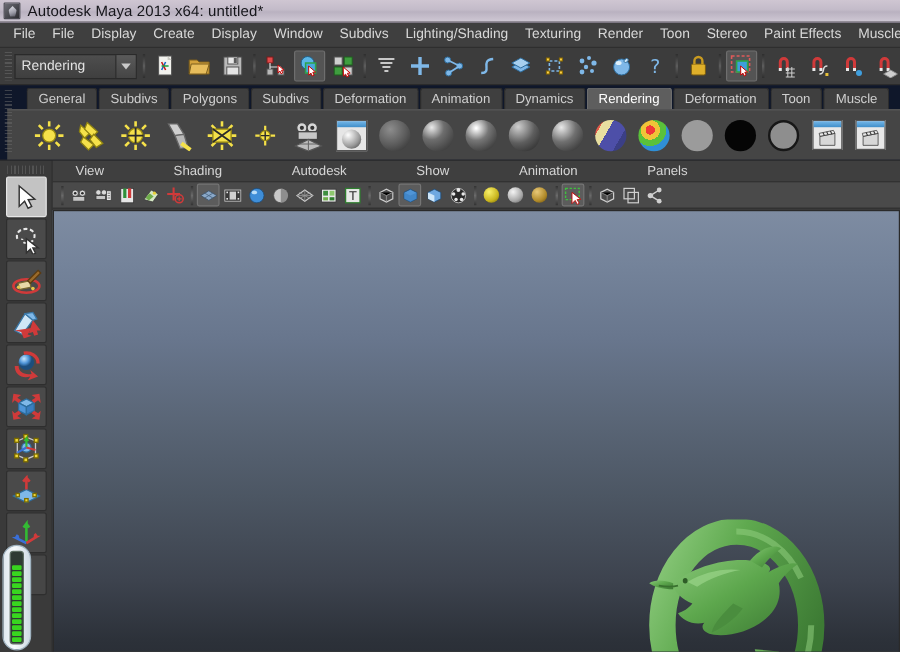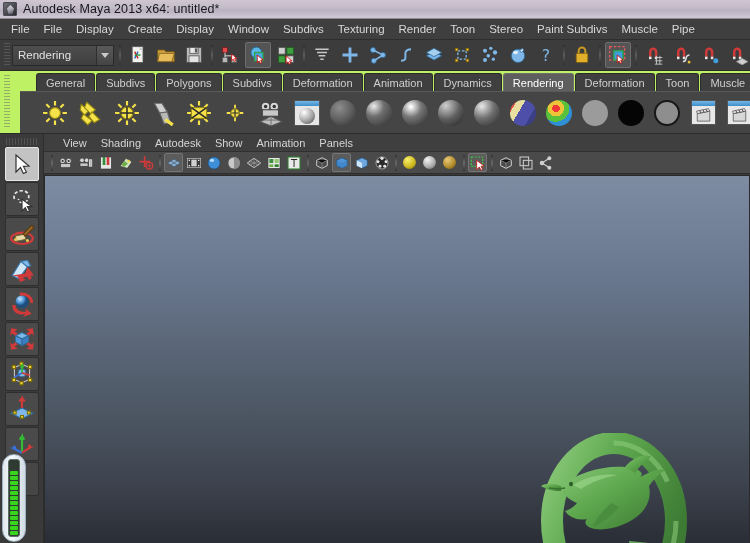--- a/index.html
+++ b/index.html
@@ -104,22 +104,22 @@
     flex: 0 0 auto; position: relative; border: 1px solid transparent;
     border-radius: 2px;
   }
   .tbtn.on {
     background: #545454; border: 1px solid #6e6e6e;
   }
   .tbtn svg { display:block; }
 
   
   .shelf-wrap {
-    background: #bef264; border-bottom: 1px solid #2b2b2b;
-    padding-left: 20px; position: relative;
+    background: #0f172a; border-bottom: 1px solid #2b2b2b;
+    padding-left: 6px; position: relative;
   }
   .shelf-left-grip {
     position: absolute; left: 4px; top: 4px;
     width: 6px; height: 52px;
     background: repeating-linear-gradient(to bottom,#6b6b6b 0 1px,transparent 1px 3px);
     opacity: .5;
   }
   .shelf-tabs {
     height: 20px; display: flex; align-items: flex-end;
     padding-left: 16px; gap: 1px; overflow: hidden;
@@ -163,21 +163,21 @@
     background: #4a4a4a; border: 1px solid #2e2e2e; border-radius: 2px;
     display: flex; align-items: center; justify-content: center;
     position: relative;
   }
   .tool.active { background: #c3c3c3; border-color: #e6e6e6; }
   .tool.blank { background: #464646; }
 
   .viewport-panel { flex: 1; position: relative; background: #3a3a3a; }
   .vp-menubar {
     height: 18px; background: #3f3f3f; display: flex; align-items: center;
-    padding-left: 12px; border-bottom: 1px solid #303030;
+    padding-left: 12px; border-bottom: 1px solid #303030; gap: 44px;
   }
   .vp-menu {
     font-size: 11px; color: #d5d5d5; padding: 1px 7px; white-space: nowrap;
   }
   .vp-toolbar {
     height: 22px; background: #4a4a4a;
     border-bottom: 1px solid #2e2e2e;
     display: flex; align-items: center; padding-left: 4px; gap: 1px;
     overflow: hidden;
   }
@@ -237,25 +237,26 @@
   </div>
 
   <div class="menubar" id="menubar">
       <div class="menu-item">File</div>
       <div class="menu-item">File</div>
       <div class="menu-item">Display</div>
       <div class="menu-item">Create</div>
       <div class="menu-item">Display</div>
       <div class="menu-item">Window</div>
       <div class="menu-item">Subdivs</div>
+      <div class="menu-item">Lighting/Shading</div>
       <div class="menu-item">Texturing</div>
       <div class="menu-item">Render</div>
       <div class="menu-item">Toon</div>
       <div class="menu-item">Stereo</div>
-      <div class="menu-item">Paint Subdivs</div>
+      <div class="menu-item">Paint Effects</div>
       <div class="menu-item">Muscle</div>
       <div class="menu-item">Pipe</div>
     </div>
 
   <div class="toolbar">
     <div class="grip"></div>
     <div class="mode-select">
       <div class="lbl">Rendering</div>
       <div class="arrow">
           <i></i>

